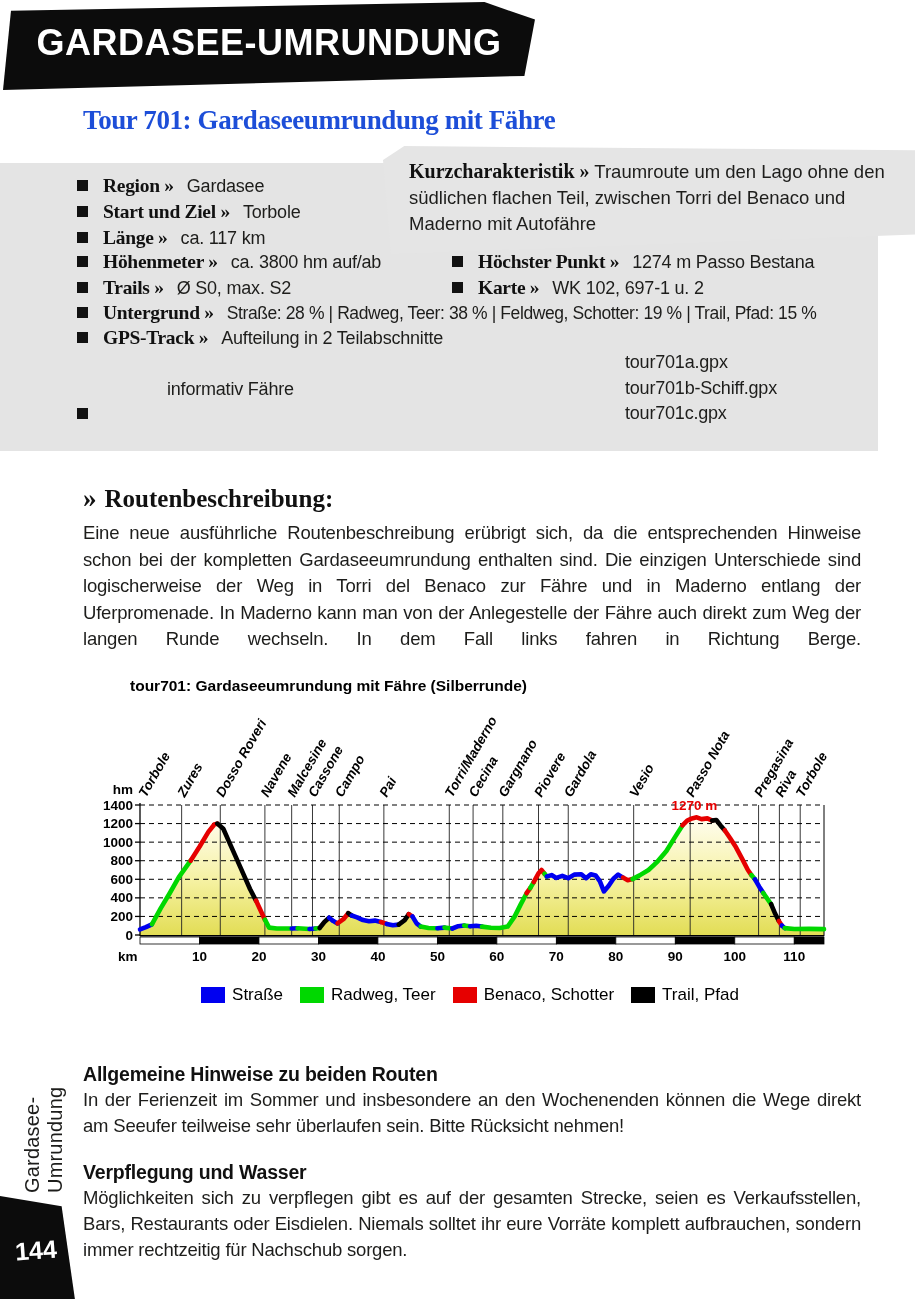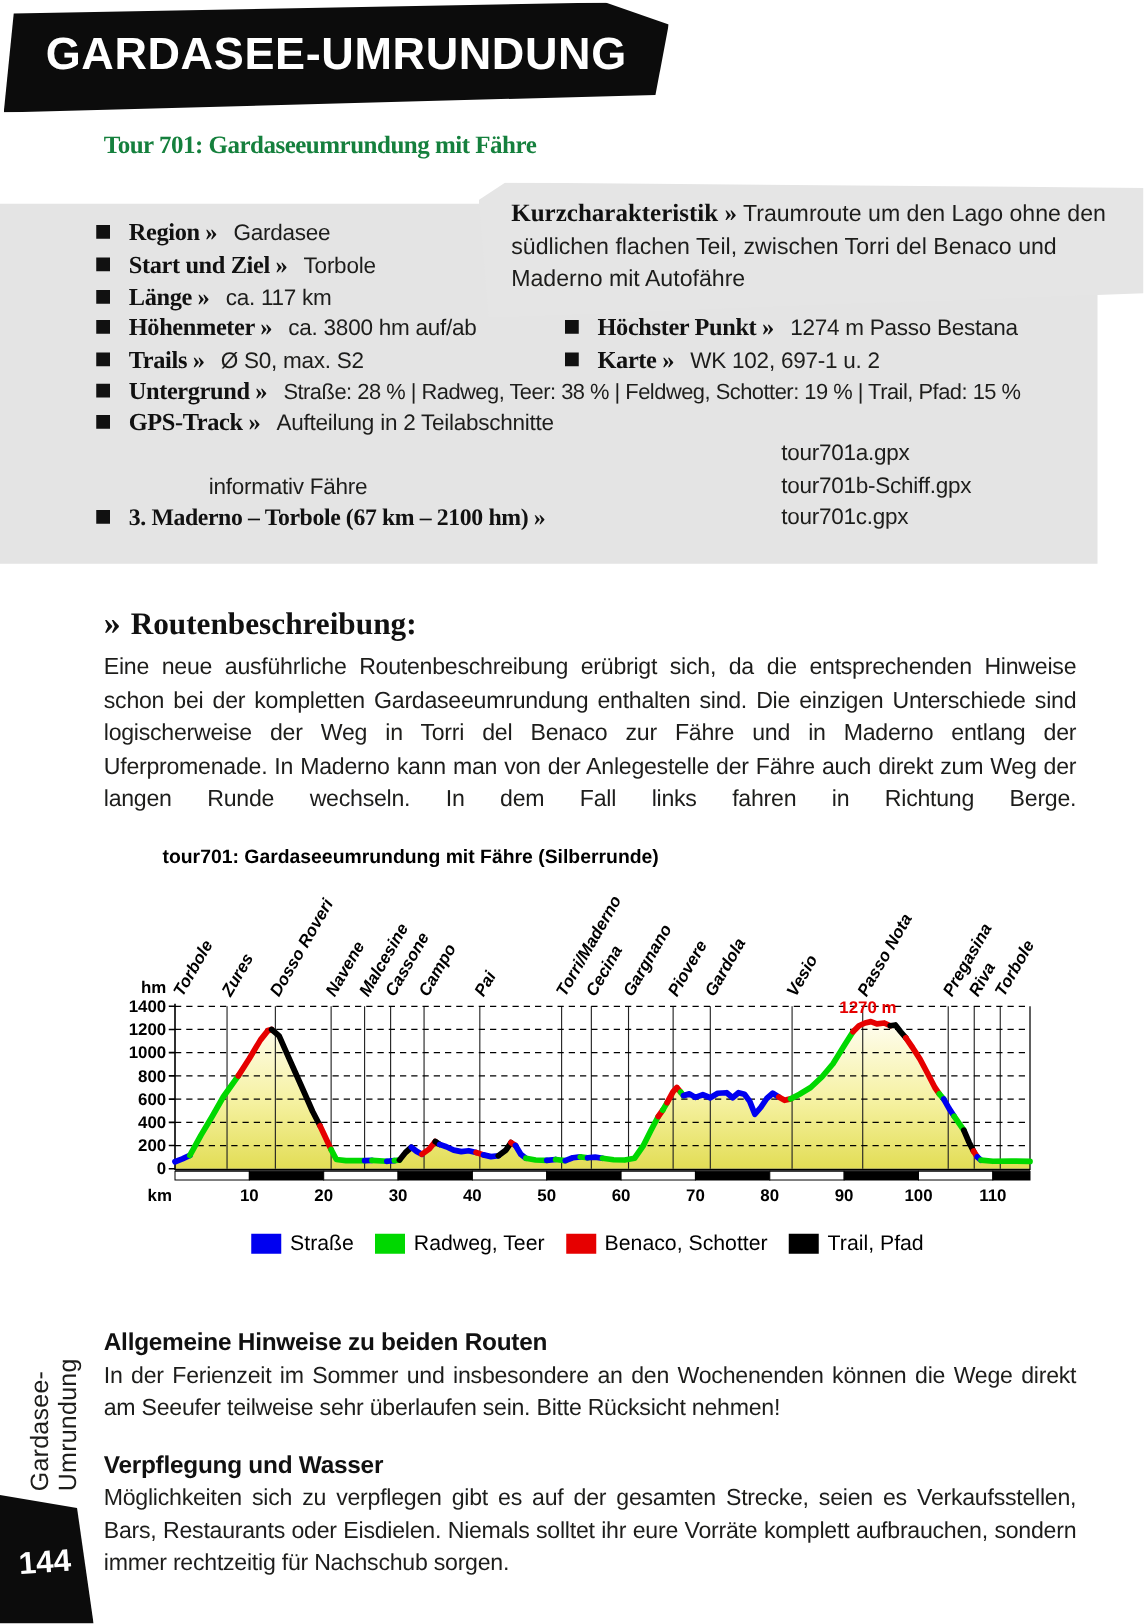--- a/index.html
+++ b/index.html
@@ -6,21 +6,21 @@
   .page{position:relative;width:915px;height:1299px;background:#fff;overflow:hidden;
         font-family:"Liberation Sans",sans-serif;color:#1d1d1b;}
   
   .banner{position:absolute;left:3px;top:2px;width:532px;height:88px;background:#0c0c0c;
           clip-path:polygon(1.5% 10%,90.5% 0%,100% 20%,98% 84%,0% 100%);
           display:flex;align-items:center;justify-content:center;}
   .banner span{color:#fff;font-weight:bold;font-size:36px;letter-spacing:.5px;
                font-family:"Liberation Sans",sans-serif;transform:translateY(-3px);}
   
   .tour-title{position:absolute;left:83px;top:105px;font-family:"Liberation Serif",serif;
-              font-weight:bold;font-size:20px;letter-spacing:-.4px;color:#15803d;}
+              font-weight:bold;font-size:27px;letter-spacing:-.4px;color:#1d4ed8;}
   
   .infobox{position:absolute;left:0;top:163px;width:878px;height:288px;background:#e4e4e4;}
   .kurzbox{position:absolute;left:383px;top:146px;width:532px;height:108px;background:#e5e5e5;
            clip-path:polygon(4% 0%,100% 4%,100% 82%,1.5% 100%,0% 13%);
            padding:12px 24px 0 26px;box-sizing:border-box;font-size:18.5px;line-height:26px;}
   .slab{font-family:"Liberation Serif",serif;font-weight:bold;font-size:20px;color:#111;}
   .row{position:absolute;white-space:nowrap;font-size:18px;line-height:24px;padding-left:15px;}
   .bullet{display:inline-block;width:11px;height:11px;background:#111;margin-right:10px;
           vertical-align:1px;}
   .lbl{font-family:"Liberation Serif",serif;font-weight:bold;font-size:19.5px;color:#111;
@@ -124,21 +124,20 @@
 
   <div class="gpx" style="left:585px;top:352px">tour701a.gpx</div>
 
   <div class="row" style="left:152px;top:377px">
     <span class="val">informativ Fähre</span>
   </div>
   <div class="gpx" style="left:585px;top:378px">tour701b-Schiff.gpx</div>
 
   <div class="row" style="left:62px;top:402px">
     <span class="bullet"></span>
-    <span class="lbl" style="font-size:19px">3. Maderno – Torbole (67 km – 2100 hm) »</span>
   </div>
   <div class="gpx" style="left:585px;top:403px">tour701c.gpx</div>
 
   <div class="route-h">
     <span class="chev">»</span><span>Routenbeschreibung:</span>
   </div>
   <div class="route-p">Eine neue ausführliche Routenbeschreibung erübrigt sich, da die entsprechenden Hinweise schon bei der kompletten Gardaseeumrundung enthalten sind. Die einzigen Unterschiede sind logischerweise der Weg in Torri del Benaco zur Fähre und in Maderno entlang der Uferpromenade. In Maderno kann man von der Anlegestelle der Fähre auch direkt zum Weg der langen Runde wechseln. In dem Fall links fahren in Richtung Berge.</div>
 
   <div class="chart">
     <div class="chart-title">tour701: Gardaseeumrundung mit Fähre (Silberrunde)</div>

